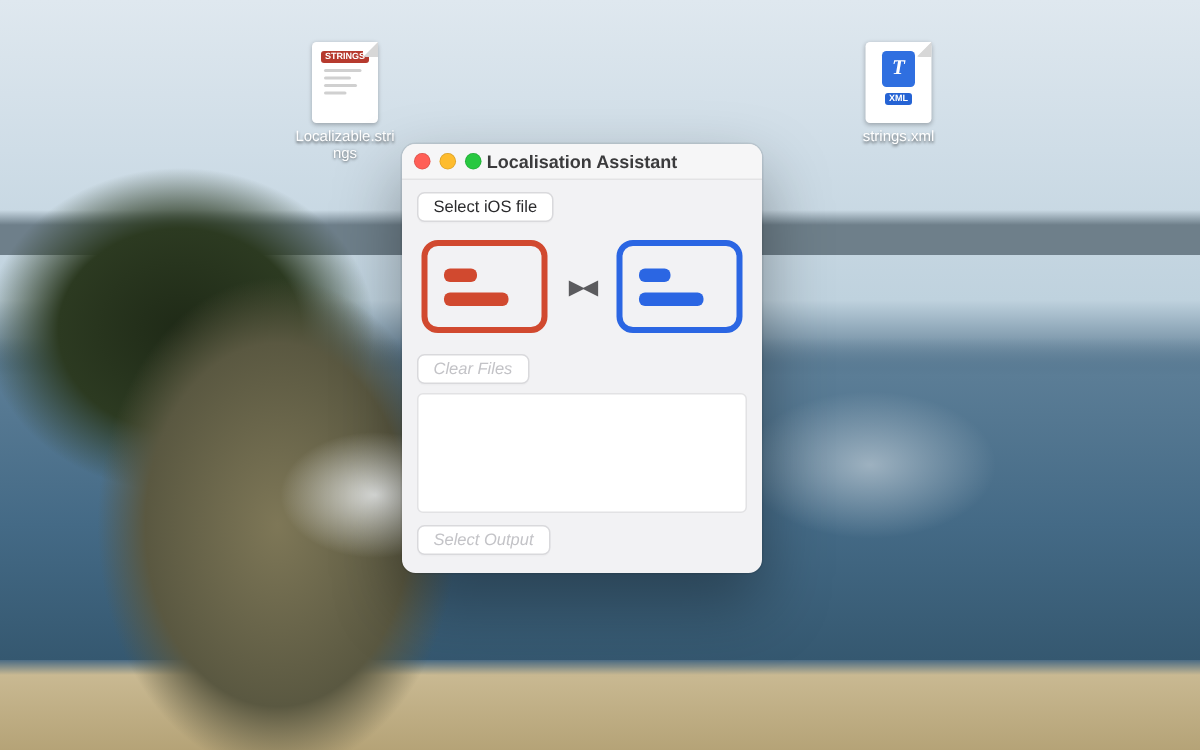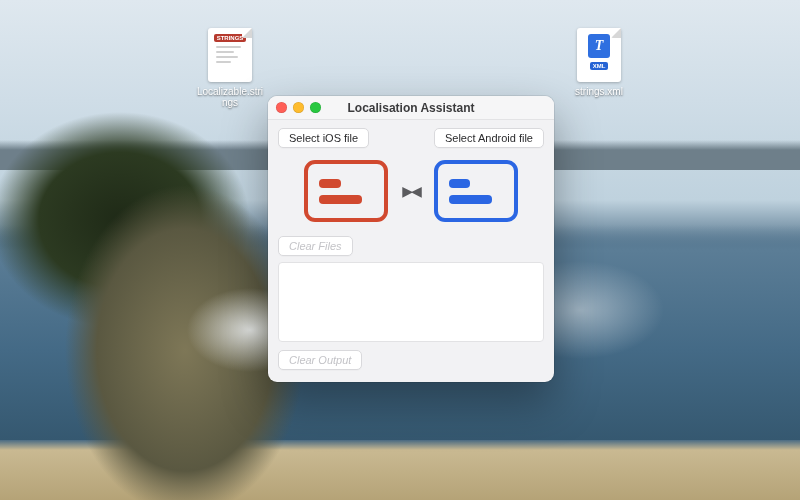--- a/index.html
+++ b/index.html
@@ -88,21 +88,21 @@
     text-shadow: 0 1px 2px rgba(0,0,0,0.6);
     line-height: 1.1;
     word-break: break-word;
   }
 
   
   .window {
     position: absolute;
     left: 268px;
     top: 96px;
-    width: 286px;
+    width: 240px;
     background: #f2f2f4;
     border-radius: 9px;
     box-shadow: 0 20px 45px rgba(0,0,0,0.35), 0 0 0 1px rgba(0,0,0,0.08);
     overflow: hidden;
   }
   .titlebar {
     height: 24px;
     display: flex;
     align-items: center;
     position: relative;
@@ -199,21 +199,20 @@
         <div class="dot yellow"></div>
         <div class="dot green"></div>
       </div>
       <div class="title">Localisation Assistant</div>
     </div>
 
     <div class="window-body">
 
       <div class="file-select-row">
         <button class="mac-btn">Select iOS file</button>
-        <button class="mac-btn">Select Android file</button>
       </div>
 
       <div class="drop-row">
         <div class="drop-card ios">
           <div class="bar short"></div>
           <div class="bar long"></div>
         </div>
         <div class="merge-arrows">▶◀</div>
         <div class="drop-card android">
           <div class="bar short"></div>
@@ -221,19 +220,19 @@
         </div>
       </div>
 
       <div class="action-row">
         <button class="mac-btn disabled">Clear Files</button>
       </div>
 
       <div class="output-area"></div>
 
       <div class="output-footer">
-        <button class="mac-btn disabled">Clear Output</button>
+        <button class="mac-btn disabled">Select Output</button>
       </div>
 
     </div>
   </div>
 
 </div>
 
 </body></html>

